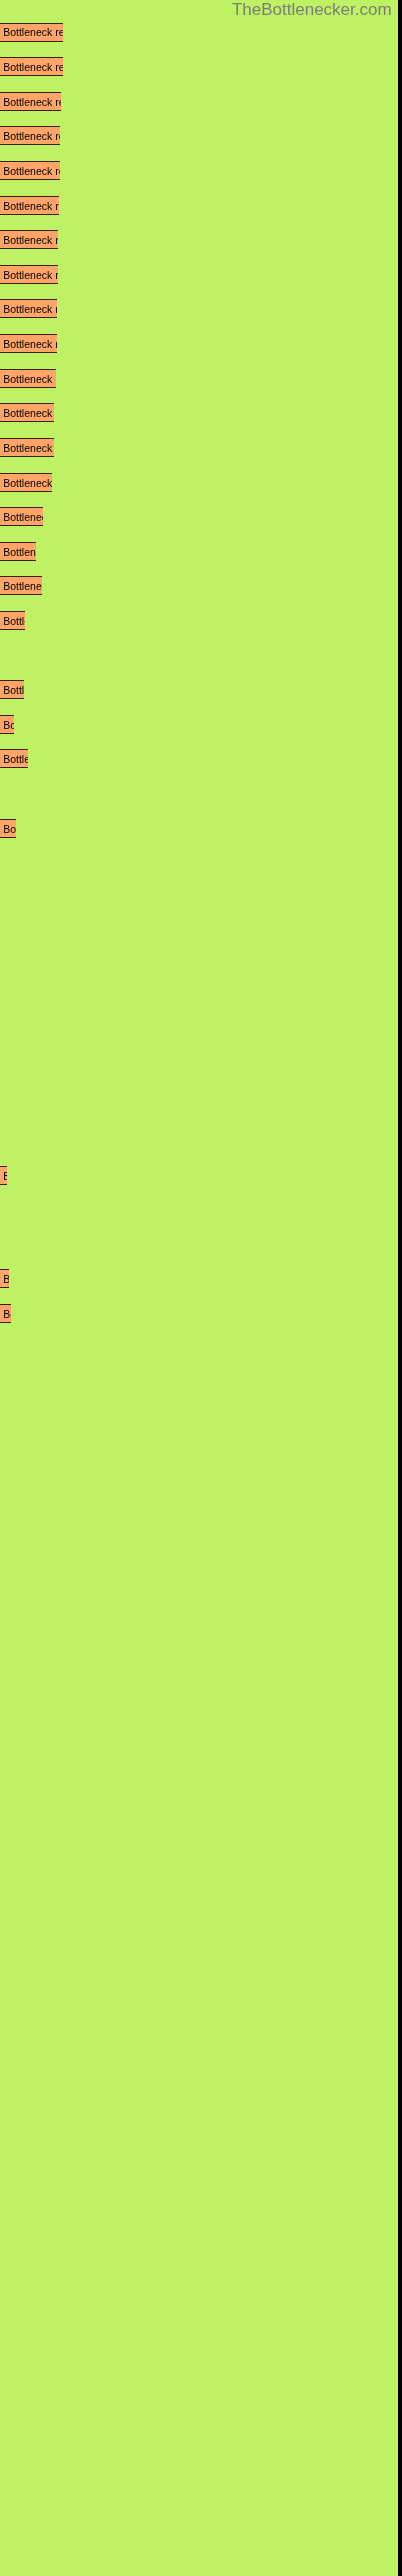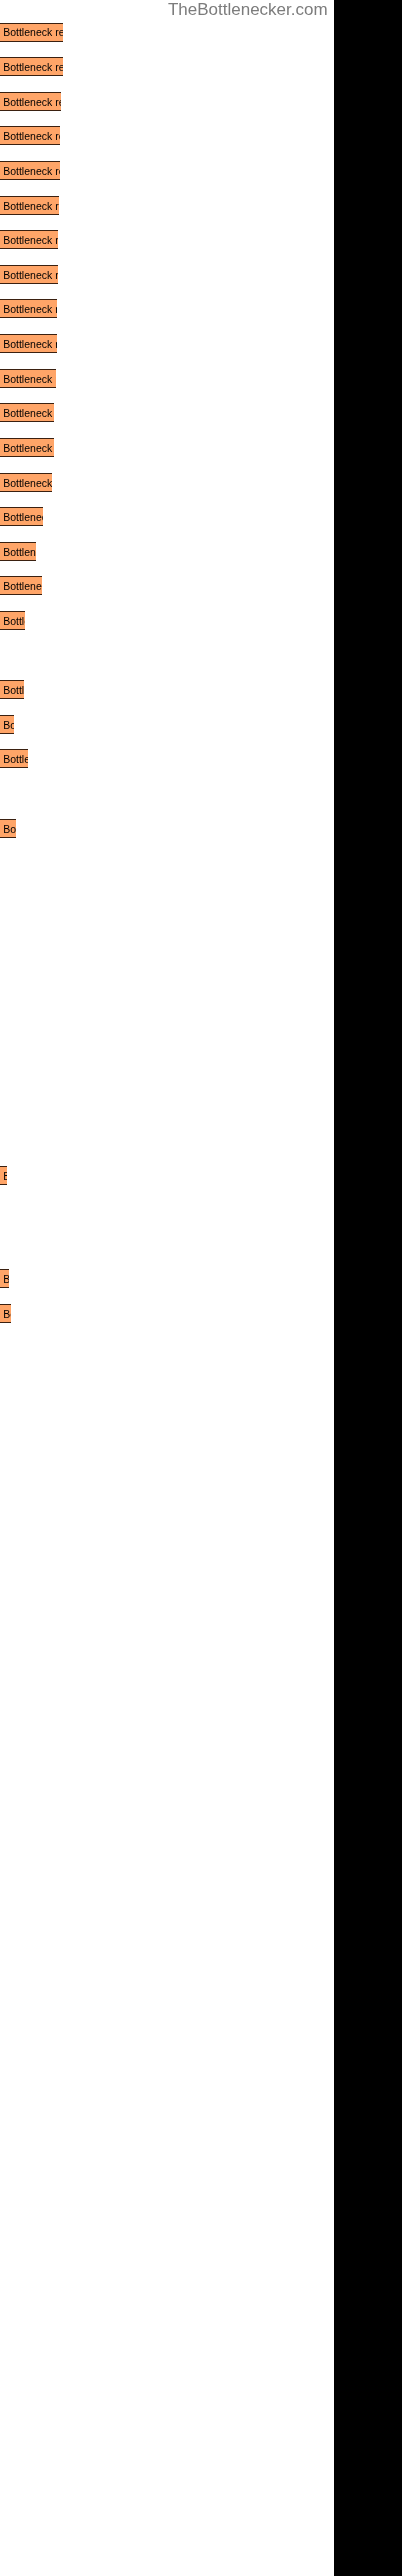--- a/index.html
+++ b/index.html
@@ -9,23 +9,23 @@
   }
   body {
     width: 403px;
     height: 2576px;
     position: relative;
     overflow: hidden;
     font-family: "Liberation Sans", sans-serif;
   }
   #chart-root {
     position: relative;
-    width: 334px;
+    width: 398px;
     height: 2576px;
-    background: #ffffff;
+    background: #bef264;
   }
   .site-title {
     position: absolute;
     right: 6.4px;
     top: 0px;
     font-family: "Liberation Sans", sans-serif;
     font-size: 17px;
     line-height: 19.3px;
     color: #7c7c7c;
     white-space: nowrap;

